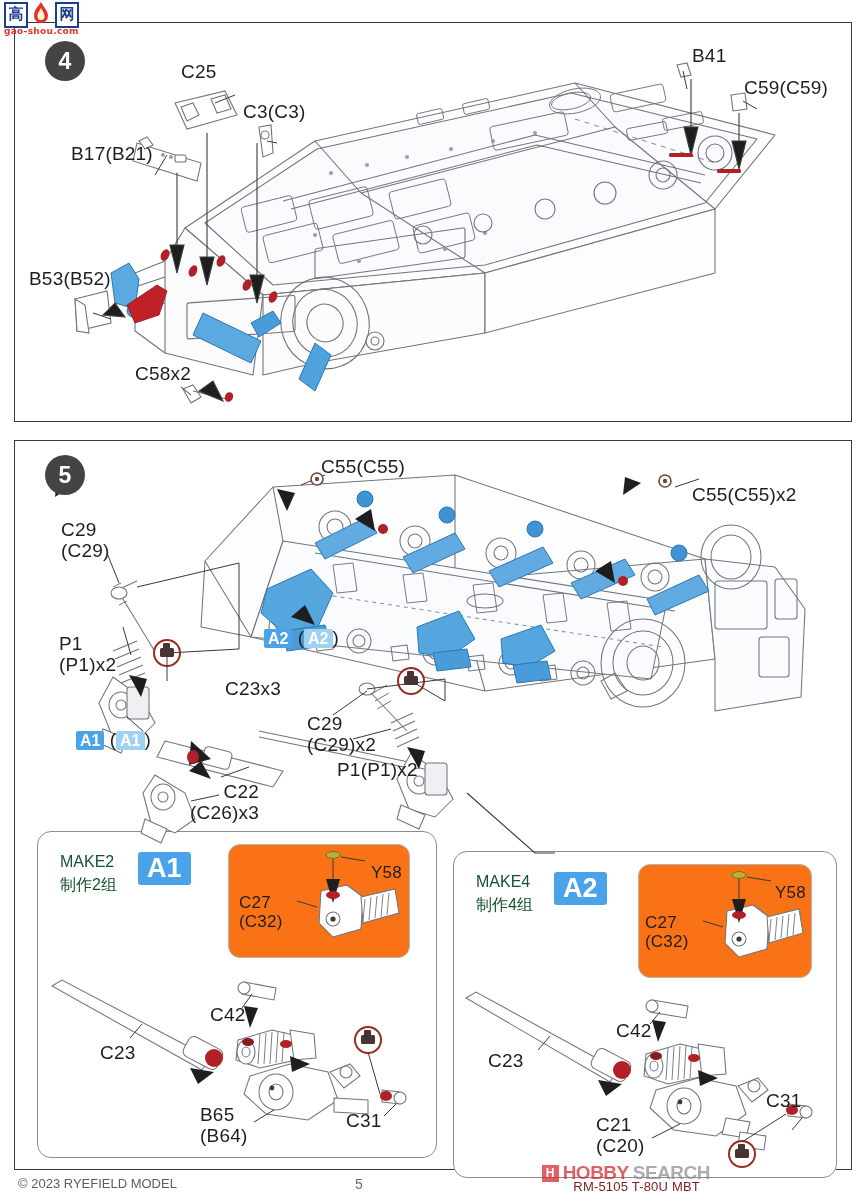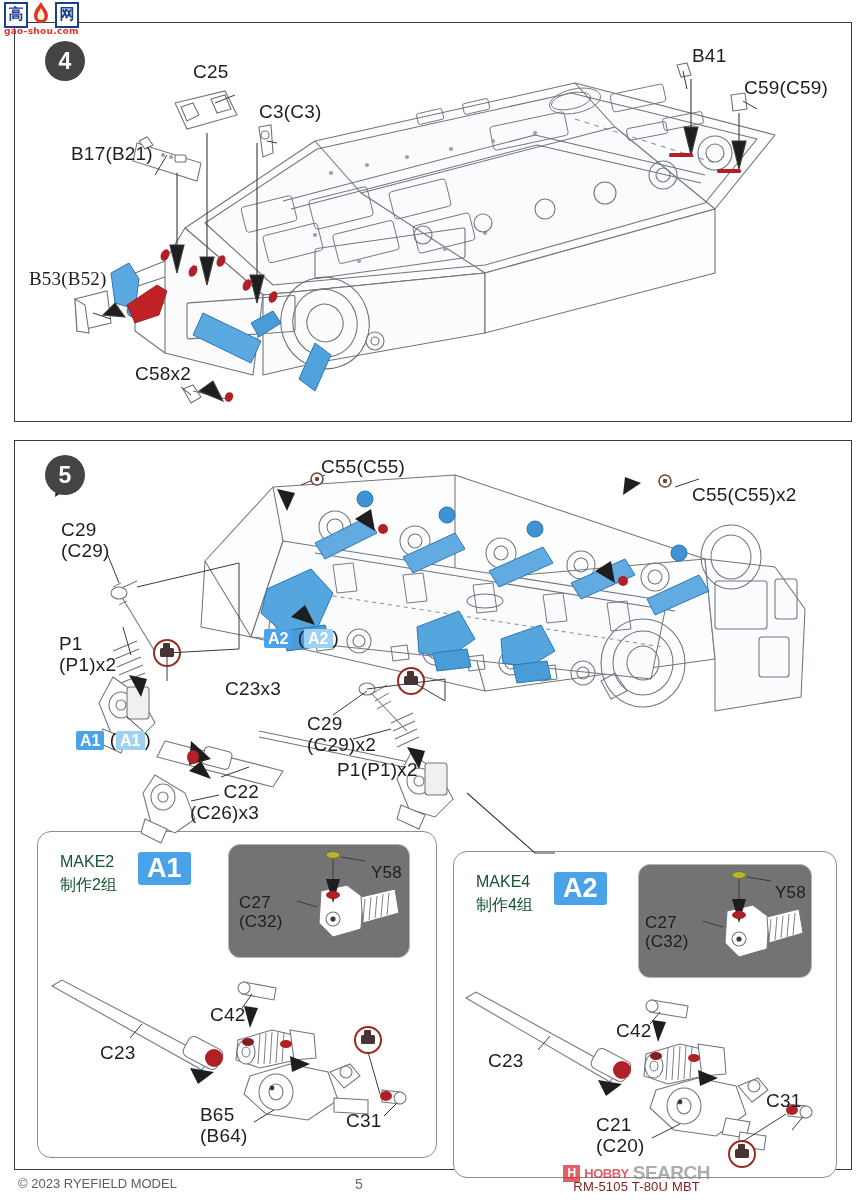--- a/index.html
+++ b/index.html
@@ -45,36 +45,36 @@
   .chipbig{display:inline-block;background:#4aa3e8;color:#fff;font-weight:bold;
            font-size:27px;padding:1px 9px;border-radius:3px;line-height:31px;}
 
   
   svg.art{position:absolute;left:0;top:0;overflow:visible;z-index:10;}
 
   
   .subbox{position:absolute;border:1.4px solid #8d8d8d;border-radius:14px;background:#fff;}
   #subA1{left:36px;top:830px;width:398px;height:325px;}
   #subA2{left:452px;top:830px;width:382px;height:325px;}
-  .innerbox{position:absolute;border:1.3px solid #b4b4b4;border-radius:12px;background:#737373;}
+  .innerbox{position:absolute;border:1.3px solid #b4b4b4;border-radius:12px;background:#f97316;}
   .maketxt{position:absolute;font-size:16px;color:#14532d;line-height:1.45;
            font-family:"Liberation Sans","DejaVu Sans",sans-serif;}
 
   
   .footer{position:absolute;left:0;top:1172px;width:718px;height:28px;}
   .f-left{position:absolute;left:18px;top:4px;font-size:13px;color:#5d5d5d;}
   .f-page{position:absolute;left:0;right:0;top:4px;text-align:center;
           font-size:14px;color:#6a6a6a;}
   .f-code{position:absolute;right:18px;top:7px;font-size:13px;color:#7f1d1d;
           letter-spacing:.2px;}
   .hs-wm{position:absolute;right:8px;top:-10px;height:22px;display:flex;
          align-items:center;gap:4px;opacity:.72;z-index:5;}
   .hs-wm .box{width:17px;height:17px;background:#d2252c;color:#fff;font-size:12px;
               font-weight:bold;display:flex;align-items:center;justify-content:center;}
-  .hs-wm .t1{color:#d2252c;font-size:13px;font-weight:bold;letter-spacing:-.5px;}
+  .hs-wm .t1{color:#d2252c;font-size:19px;font-weight:bold;letter-spacing:-.5px;}
   .hs-wm .t2{color:#8d8d8d;font-size:19px;font-weight:bold;letter-spacing:-.5px;}
 </style>
 </head>
 <body>
 
 <div class="page">
 
   <div class="wm-gs">
     <div class="chars">
       <div class="ch">高</div>
@@ -236,24 +236,24 @@
         <ellipse cx="178" cy="248" rx="4" ry="6" transform="rotate(25 178 248)"></ellipse>
         <ellipse cx="206" cy="238" rx="4" ry="6" transform="rotate(25 206 238)"></ellipse>
         <ellipse cx="232" cy="262" rx="4" ry="6" transform="rotate(25 232 262)"></ellipse>
         <ellipse cx="258" cy="274" rx="4" ry="6" transform="rotate(25 258 274)"></ellipse>
         <ellipse cx="214" cy="374" rx="4" ry="5" transform="rotate(25 214 374)"></ellipse>
         <rect x="654" y="130" width="24" height="4" rx="1.5"></rect>
         <rect x="702" y="146" width="24" height="4" rx="1.5"></rect>
       </g>
     </svg>
 
-    <div class="lbl" style="left:178px;top:38px;">C25</div>
-    <div class="lbl" style="left:244px;top:78px;">C3(C3)</div>
+    <div class="lbl" style="left:166px;top:38px;">C25</div>
+    <div class="lbl" style="left:228px;top:78px;">C3(C3)</div>
     <div class="lbl" style="left:56px;top:120px;">B17(B21)</div>
-    <div class="lbl" style="left:14px;top:245px;font-family:Liberation Serif, serif;">B53(B52)</div>
+    <div class="lbl" style="left:14px;top:245px;">B53(B52)</div>
     <div class="lbl" style="left:120px;top:340px;">C58x2</div>
     <div class="lbl" style="left:677px;top:22px;">B41</div>
     <div class="lbl" style="left:729px;top:54px;">C59(C59)</div>
   </div>
 
   <div class="panel" id="panel5">
 
     <div class="stepnum" id="step5num">5</div>
 
     <svg class="art" width="836" height="400" viewBox="0 0 836 400">

